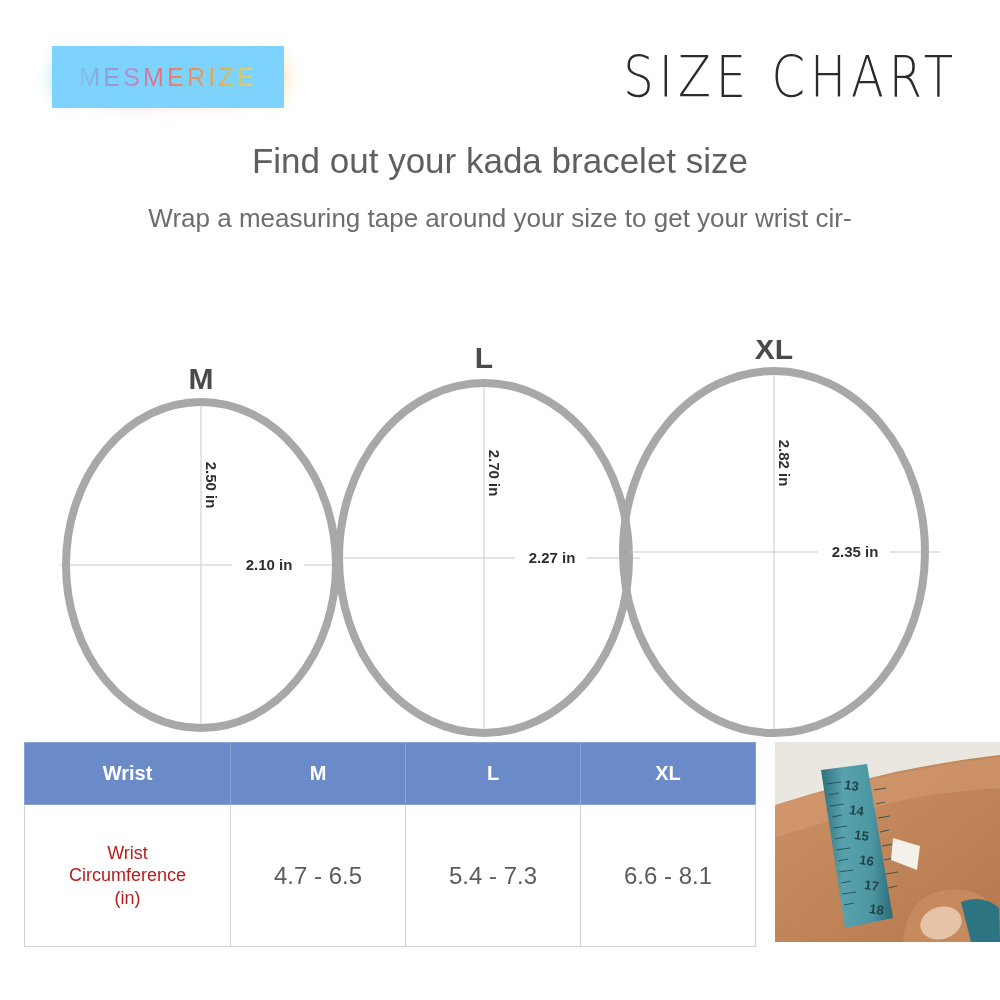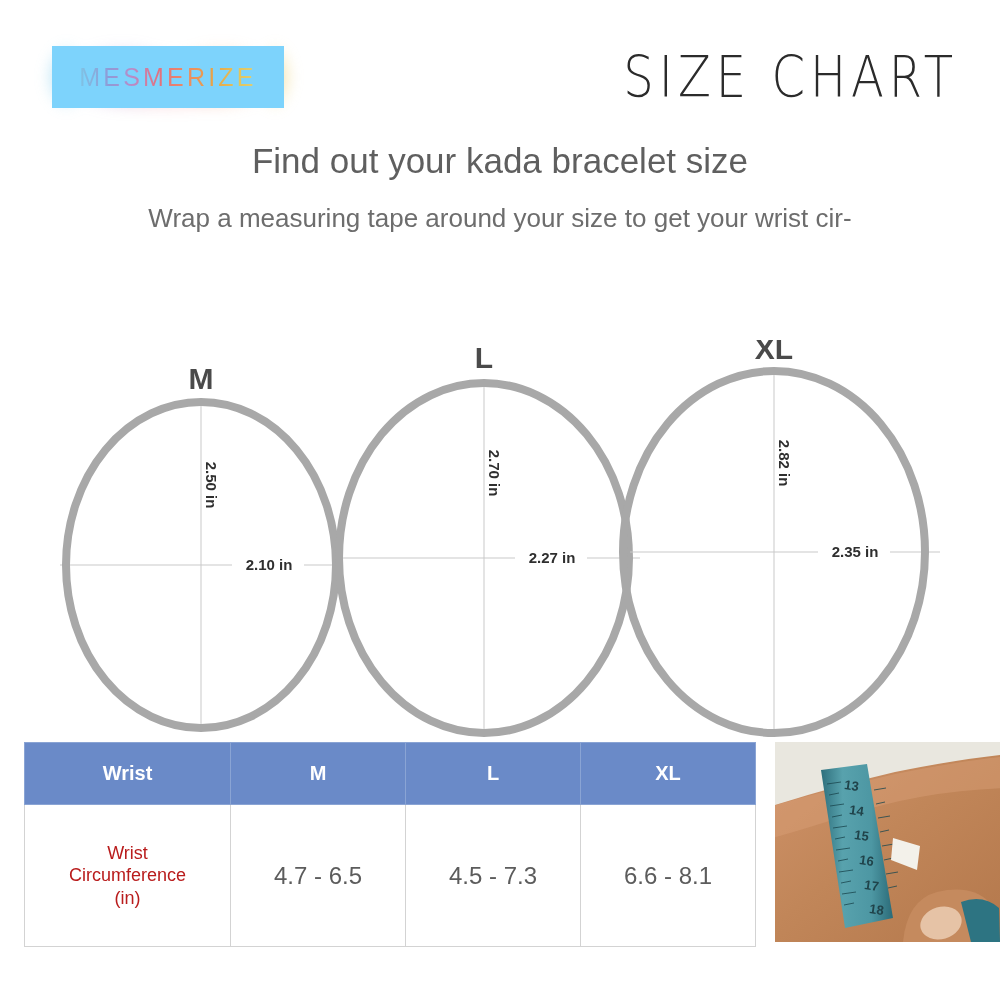--- a/index.html
+++ b/index.html
@@ -257,21 +257,21 @@
     </tr>
   </thead>
   <tbody>
     <tr>
       <td class="rowlabel">
         <div>Wrist</div>
         <div>Circumference</div>
         <div>(in)</div>
       </td>
       <td>4.7 - 6.5</td>
-      <td>4.5 - 7.3</td>
+      <td>5.4 - 7.3</td>
       <td>6.6 - 8.1</td>
     </tr>
   </tbody>
 </table>
 
 <div id="photo">
   <svg width="225" height="200" viewBox="0 0 225 200" xmlns="http://www.w3.org/2000/svg">
     <defs>
       <linearGradient id="skinGrad" x1="0" y1="0" x2="1" y2="1">
         <stop offset="0%" stop-color="#cf9269"></stop>

